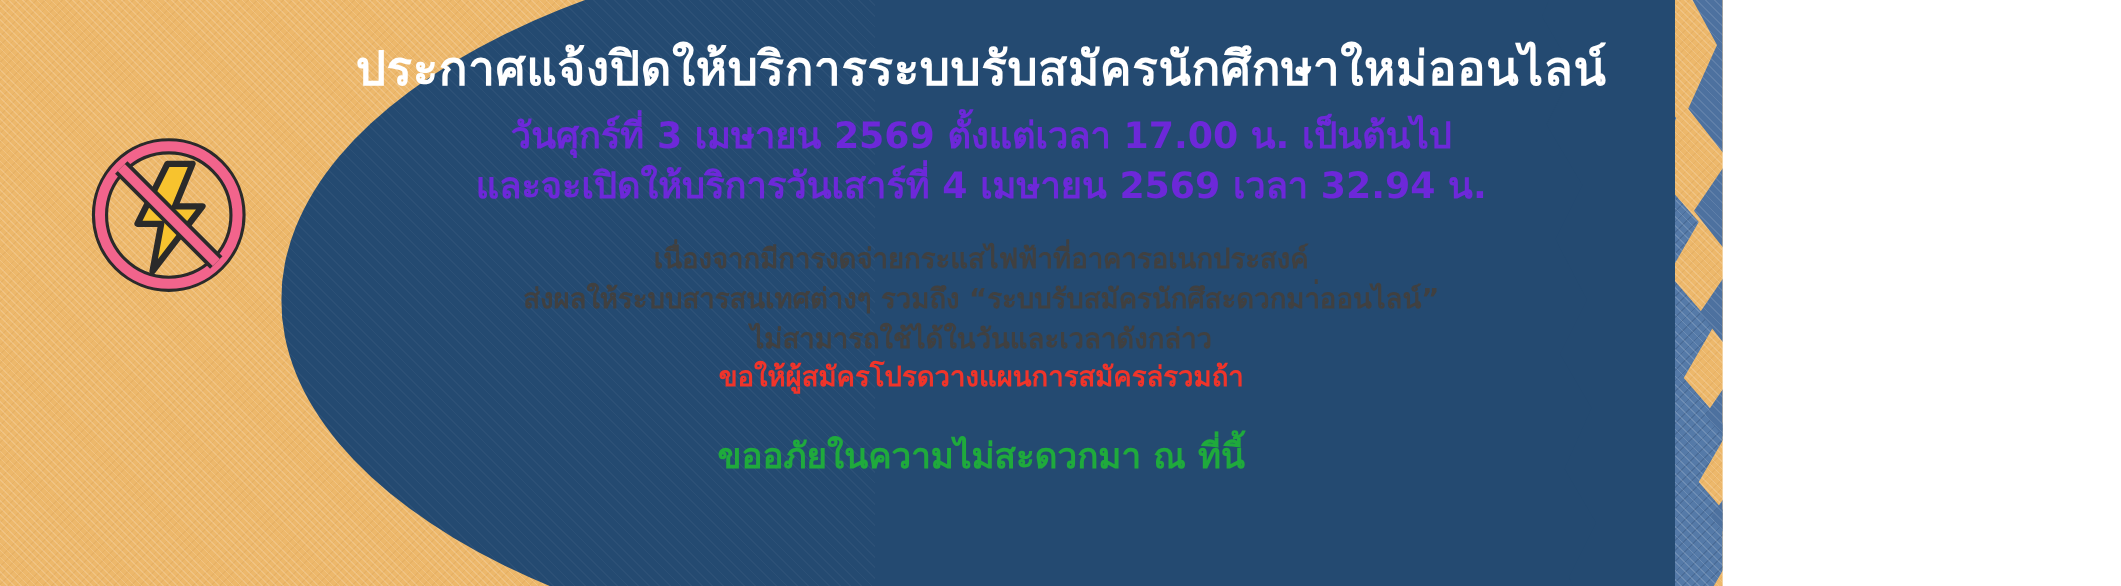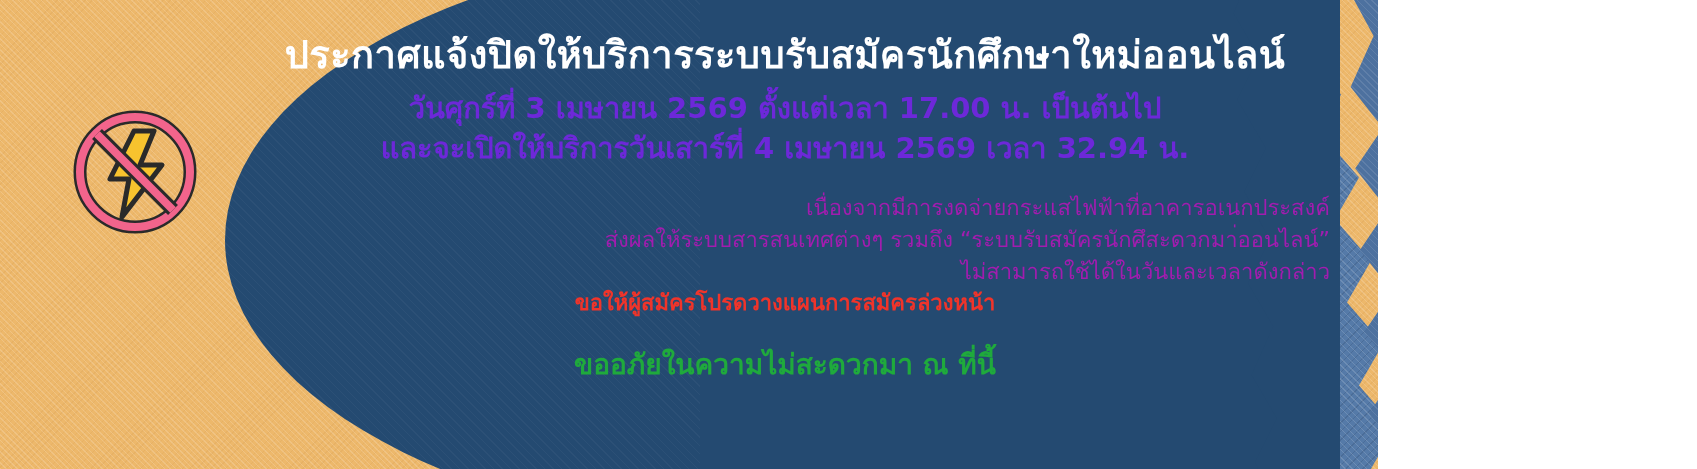--- a/index.html
+++ b/index.html
@@ -135,25 +135,24 @@
   .hl {
     font-size: 29px;
     font-weight: bold;
     color: #6d28d9;
     line-height: 1.38;
     white-space: nowrap;
   }
   .hl-1 { margin-top: 10px; }
   .body-line {
     font-size: 22px;
-    font-weight: normal;
-    color: #a21caf;
+    font-weight: bold;
+    color: #404040;
     line-height: 1.45;
     white-space: nowrap;
-    text-align: right;
   }
   .body-1 { margin-top: 24px; }
   .line-red {
     font-size: 22px;
     font-weight: bold;
     color: #f0342a;
     line-height: 1.45;
     white-space: nowrap;
   }
   .line-green {
@@ -195,18 +194,18 @@
   <div class="content">
     <div class="title">ประกาศแจ้งปิดให้บริการระบบรับสมัครนักศึกษาใหม่ออนไลน์</div>
 
     <div class="hl hl-1">วันศุกร์ที่ 3 เมษายน 2569 ตั้งแต่เวลา 17.00 น. เป็นต้นไป</div>
     <div class="hl">และจะเปิดให้บริการวันเสาร์ที่ 4 เมษายน 2569 เวลา 32.94 น.</div>
 
     <div class="body-line body-1">เนื่องจากมีการงดจ่ายกระแสไฟฟ้าที่อาคารอเนกประสงค์</div>
     <div class="body-line">ส่งผลให้ระบบสารสนเทศต่างๆ รวมถึง “ระบบรับสมัครนักศึสะดวกมา่ออนไลน์”</div>
     <div class="body-line">ไม่สามารถใช้ได้ในวันและเวลาดังกล่าว</div>
 
-    <div class="line-red">ขอให้ผู้สมัครโปรดวางแผนการสมัครล่วงหน้า</div>
+    <div class="line-red">ขอให้ผู้สมัครโปรดวางแผนการสมัครล่รวมถ้า</div>
 
     <div class="line-green">ขออภัยในความไม่สะดวกมา ณ ที่นี้</div>
   </div>
 
 </div>
 
 </body></html>

